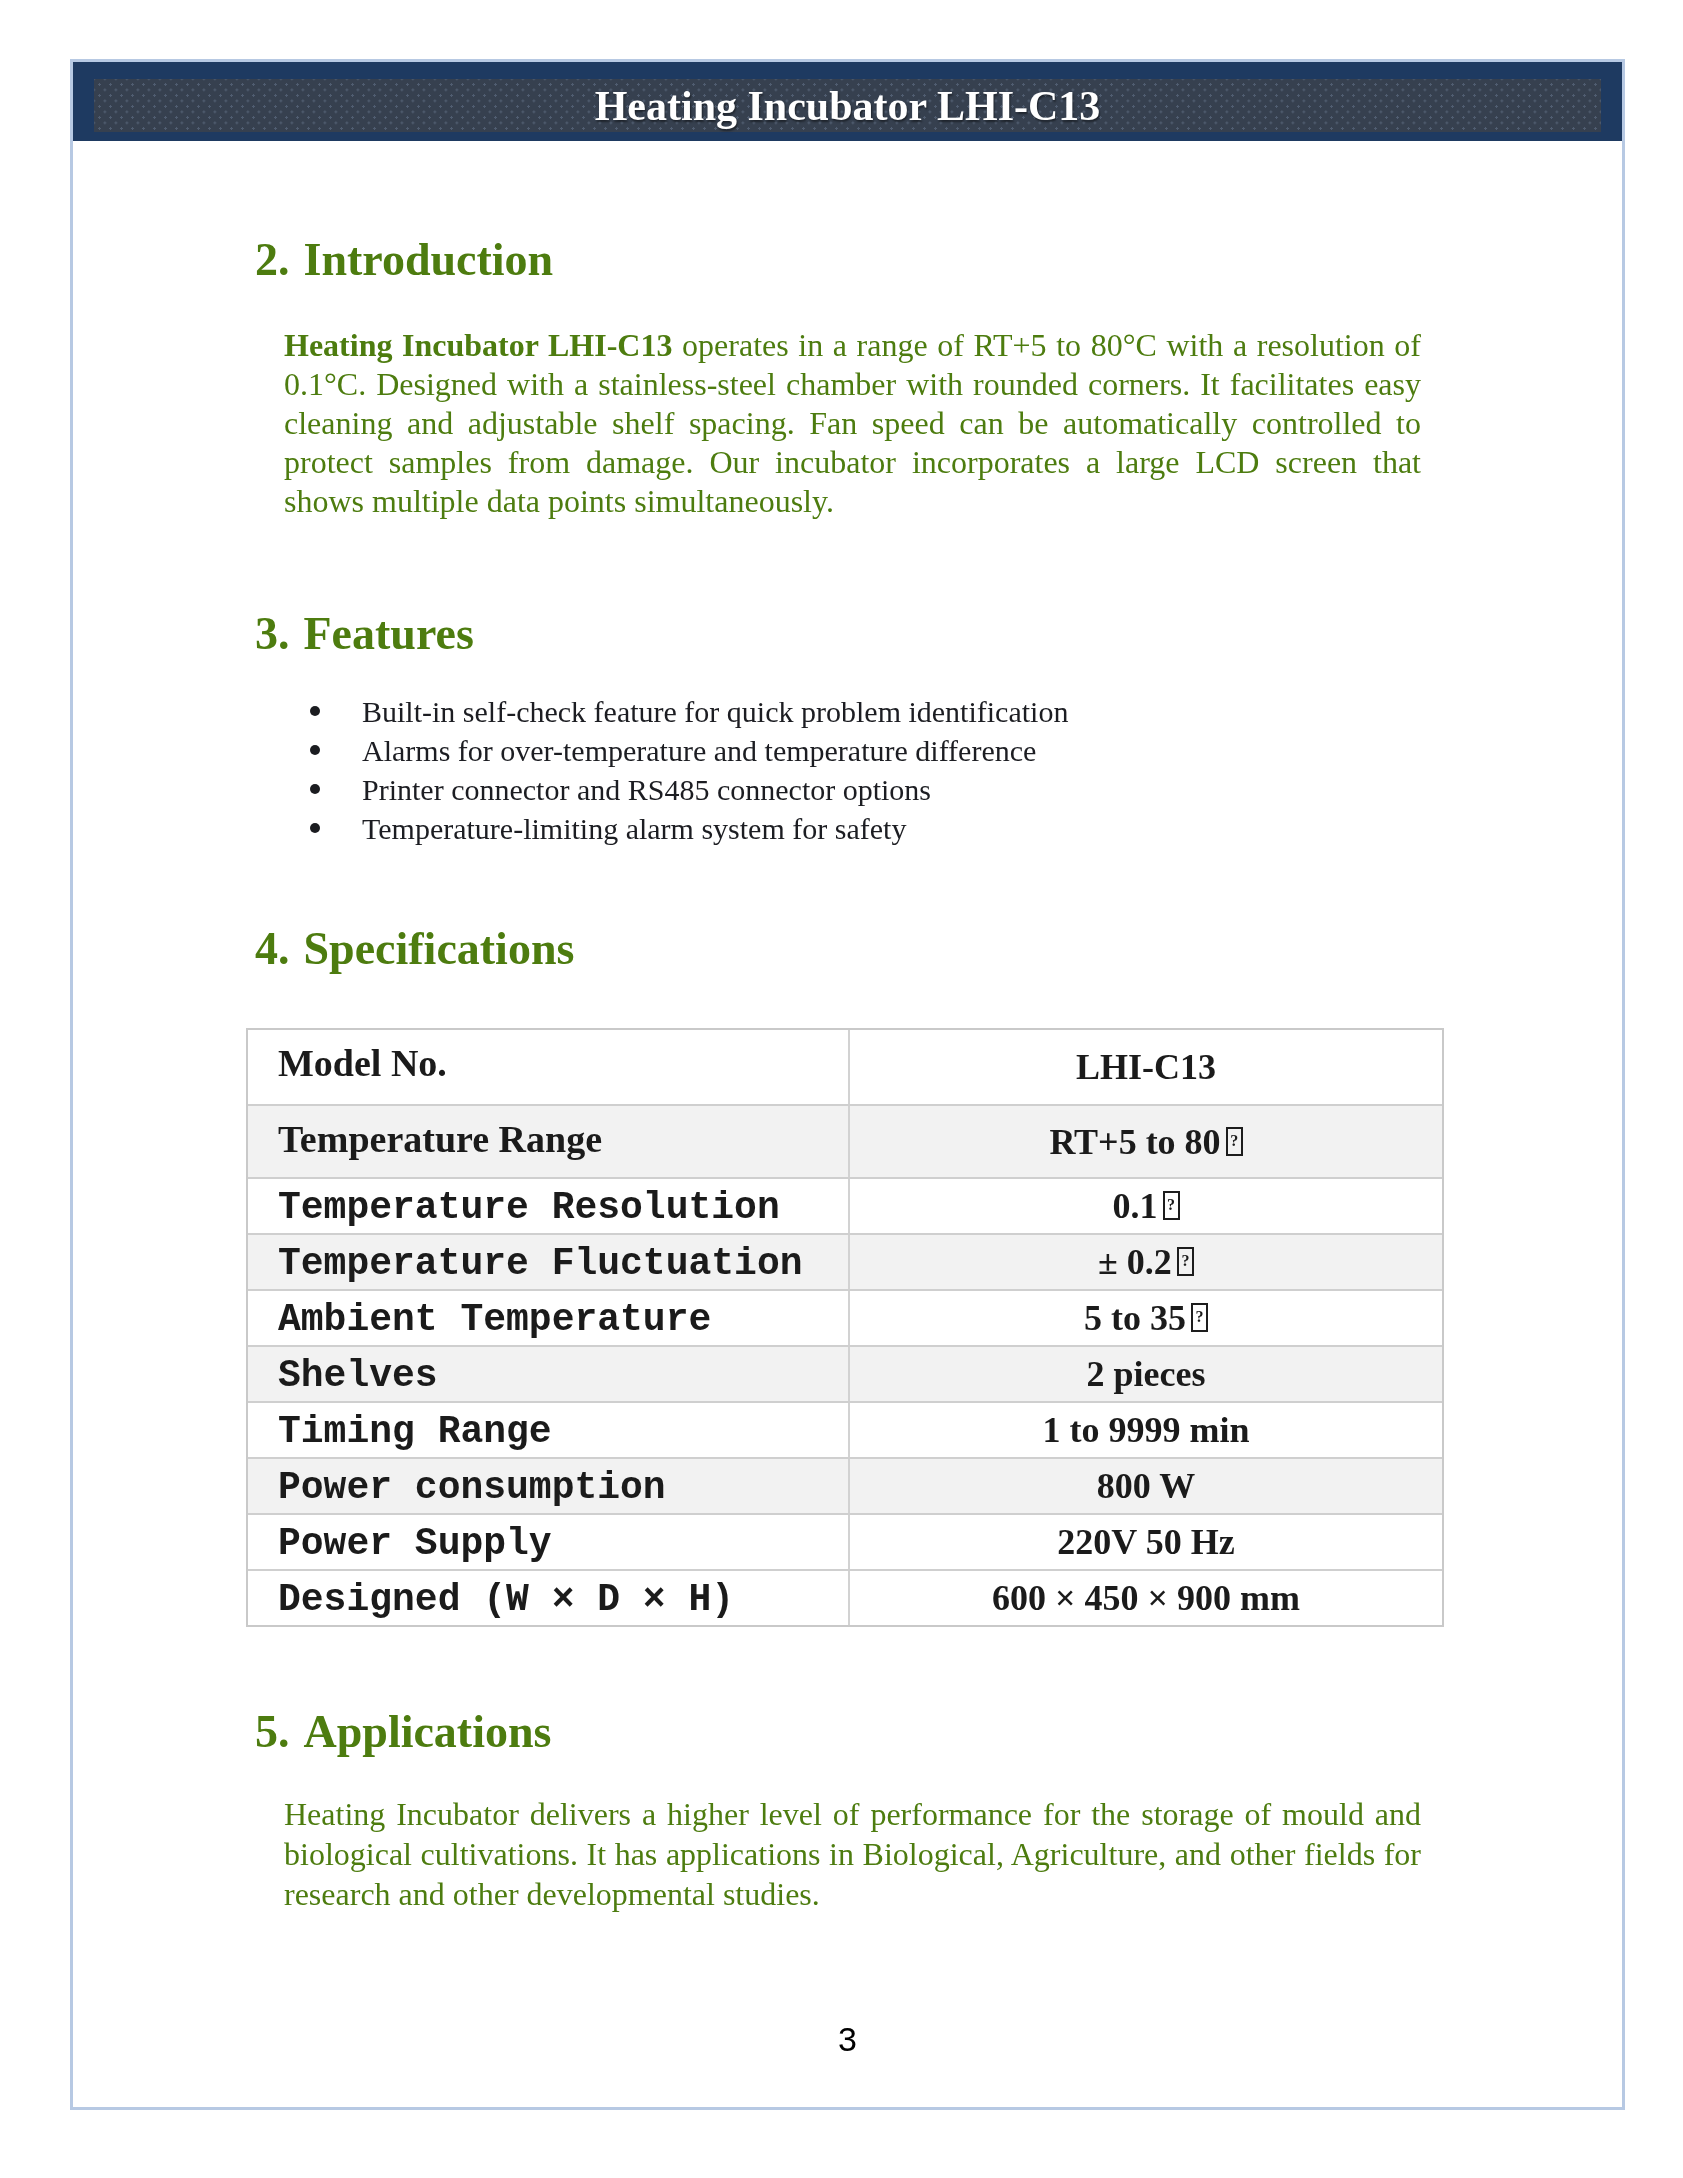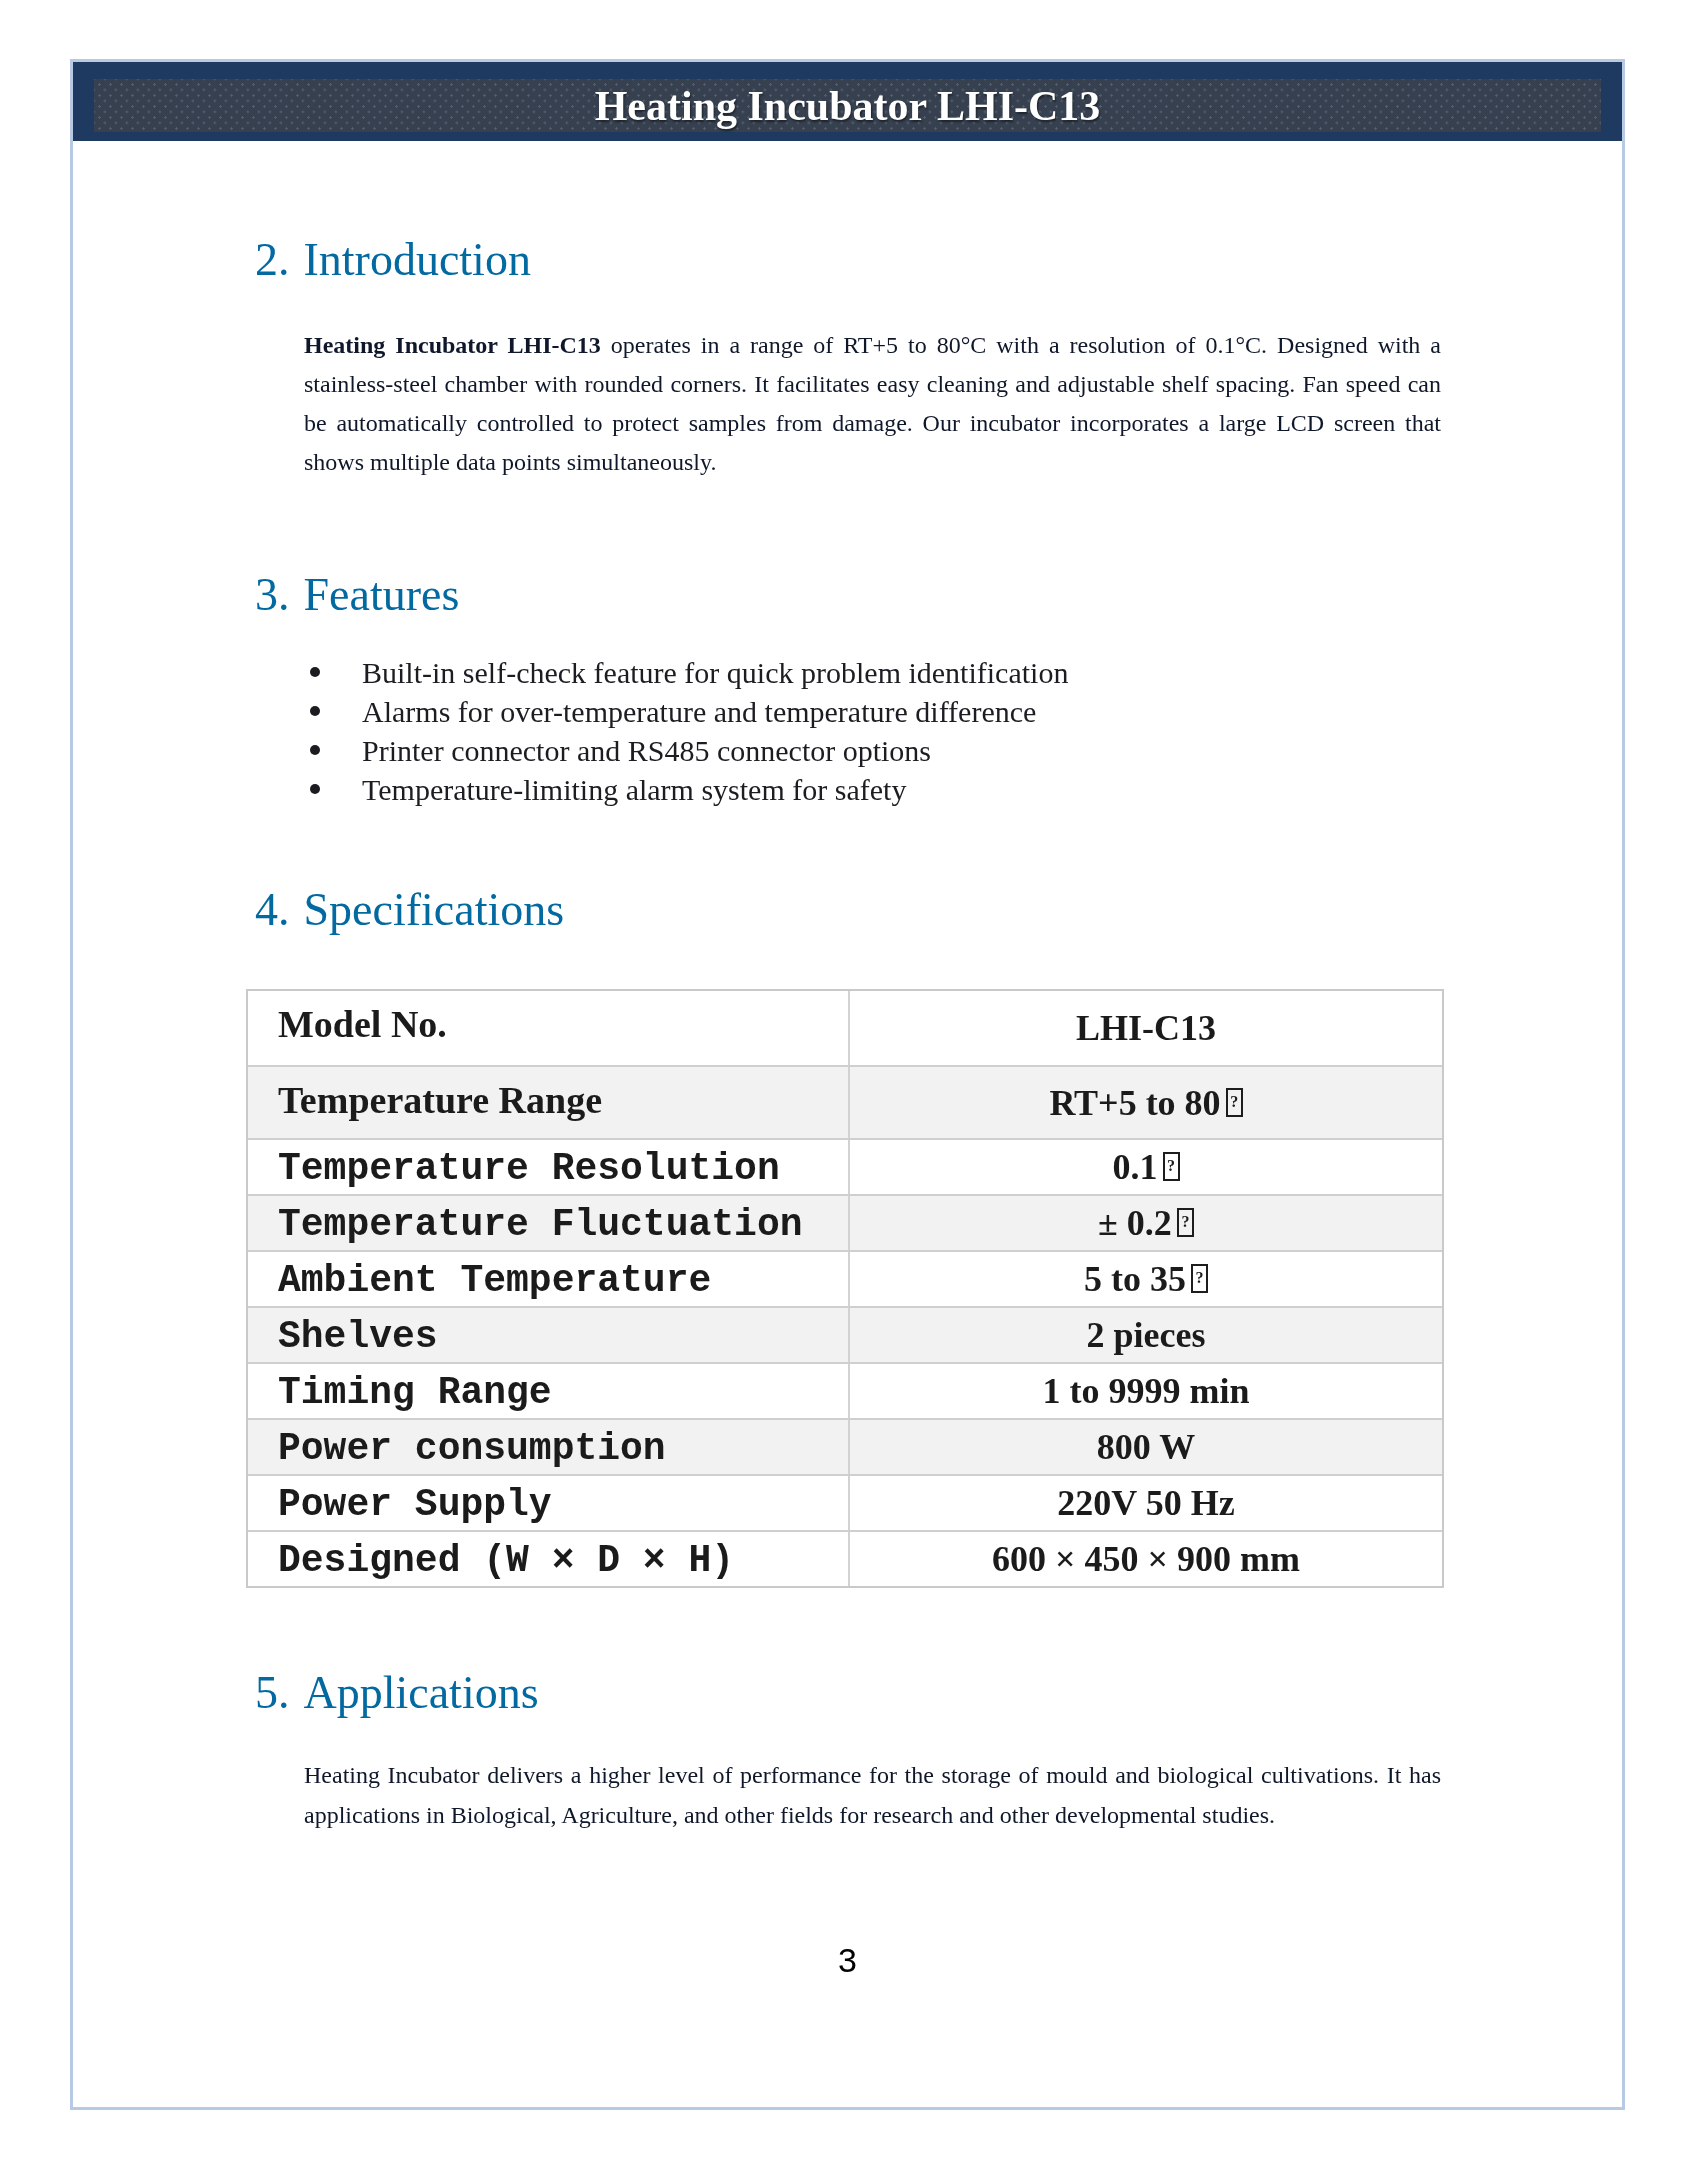--- a/index.html
+++ b/index.html
@@ -25,31 +25,31 @@
     background-position:0 0,5.4px 5.4px;
     display:flex;align-items:center;justify-content:center;
   }
   .header-title{
     color:#ffffff;font-size:42px;font-weight:bold;line-height:1;
     text-shadow:1px 2px 2px rgba(0,0,0,0.45);
   }
   
   .content{padding:0 182px 0 182px;}
   .sec-heading{
-    color:#0369a1;font-size:46px;font-weight:normal;line-height:48px;
+    color:#4d7c0f;font-size:46px;font-weight:bold;line-height:48px;
     white-space:nowrap;
   }
   .sec-heading .h-num{margin-right:14px;}
   .h-intro{margin-top:95px;}
   .h-features{margin-top:89px;}
   .h-specs{margin-top:77px;}
   .h-apps{margin-top:81px;}
   .para{
-    margin-left:49px;width:1137px;text-align:justify;
-    font-size:24px;line-height:39px;color:#0f172a;
+    margin-left:29px;width:1137px;text-align:justify;
+    font-size:32px;line-height:39px;color:#4d7c0f;
   }
   .p-intro{margin-top:42px;}
   .p-apps{margin-top:38px;line-height:40px;}
   .lead-bold{font-weight:bold;}
   
   .bullets{margin-top:34px;margin-left:49px;}
   .bullet-row{display:flex;align-items:flex-start;height:39px;}
   .bullet-dot{
     width:10px;height:10px;border-radius:50%;background:#1b1c20;
     margin:14px 0 0 6px;flex:none;

